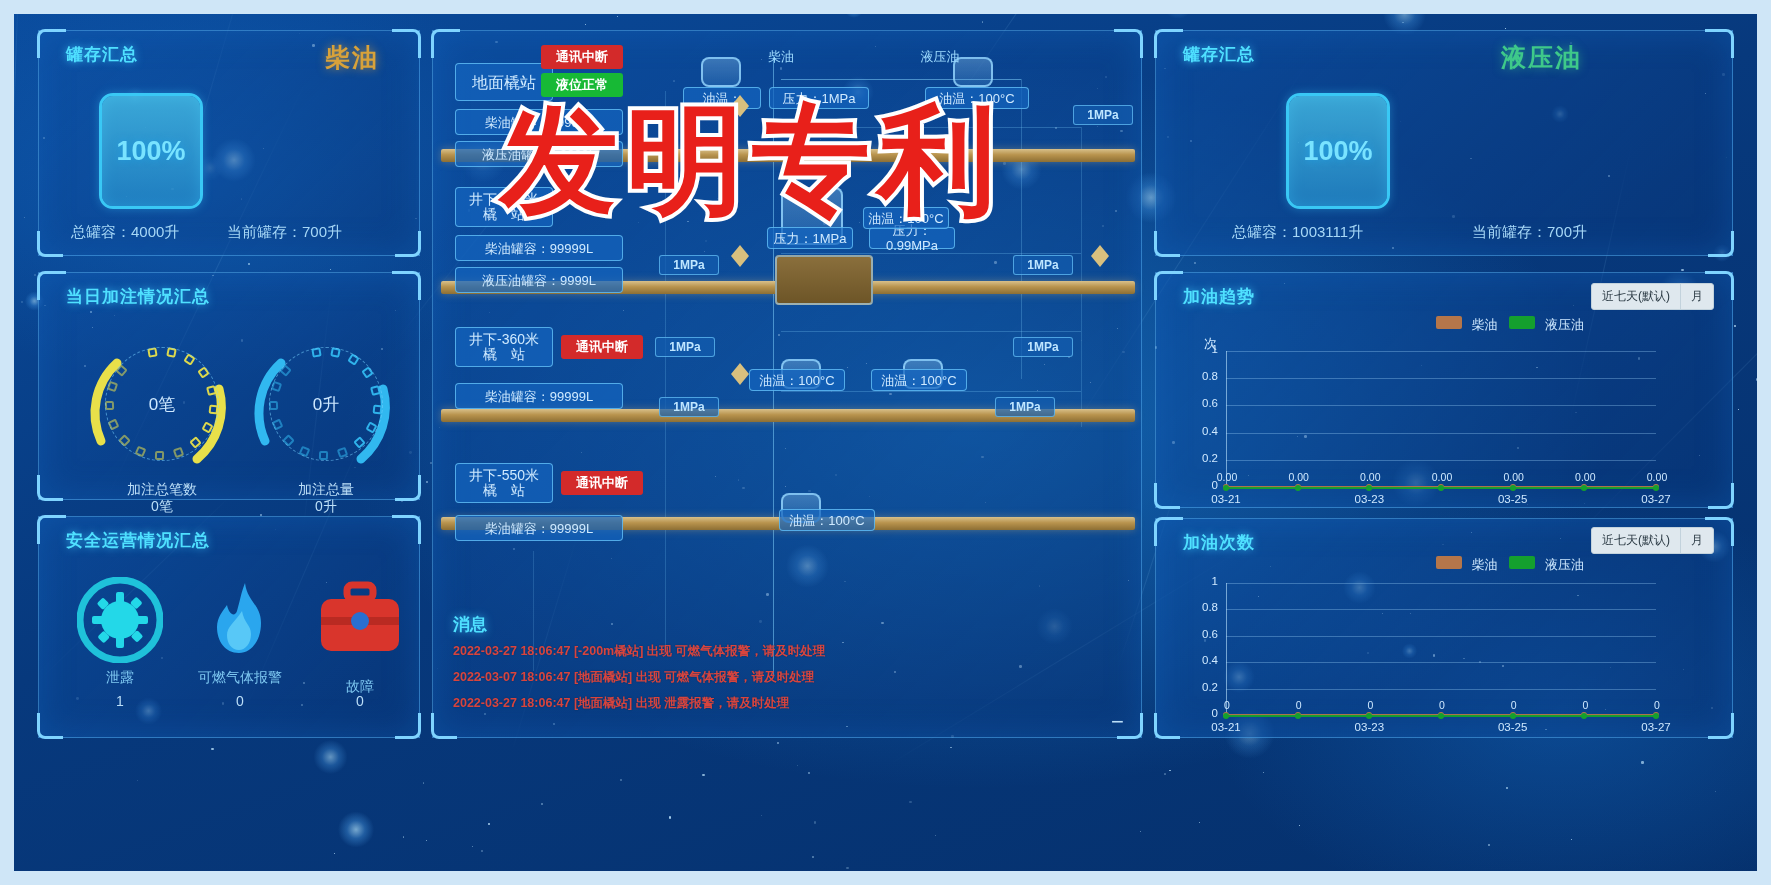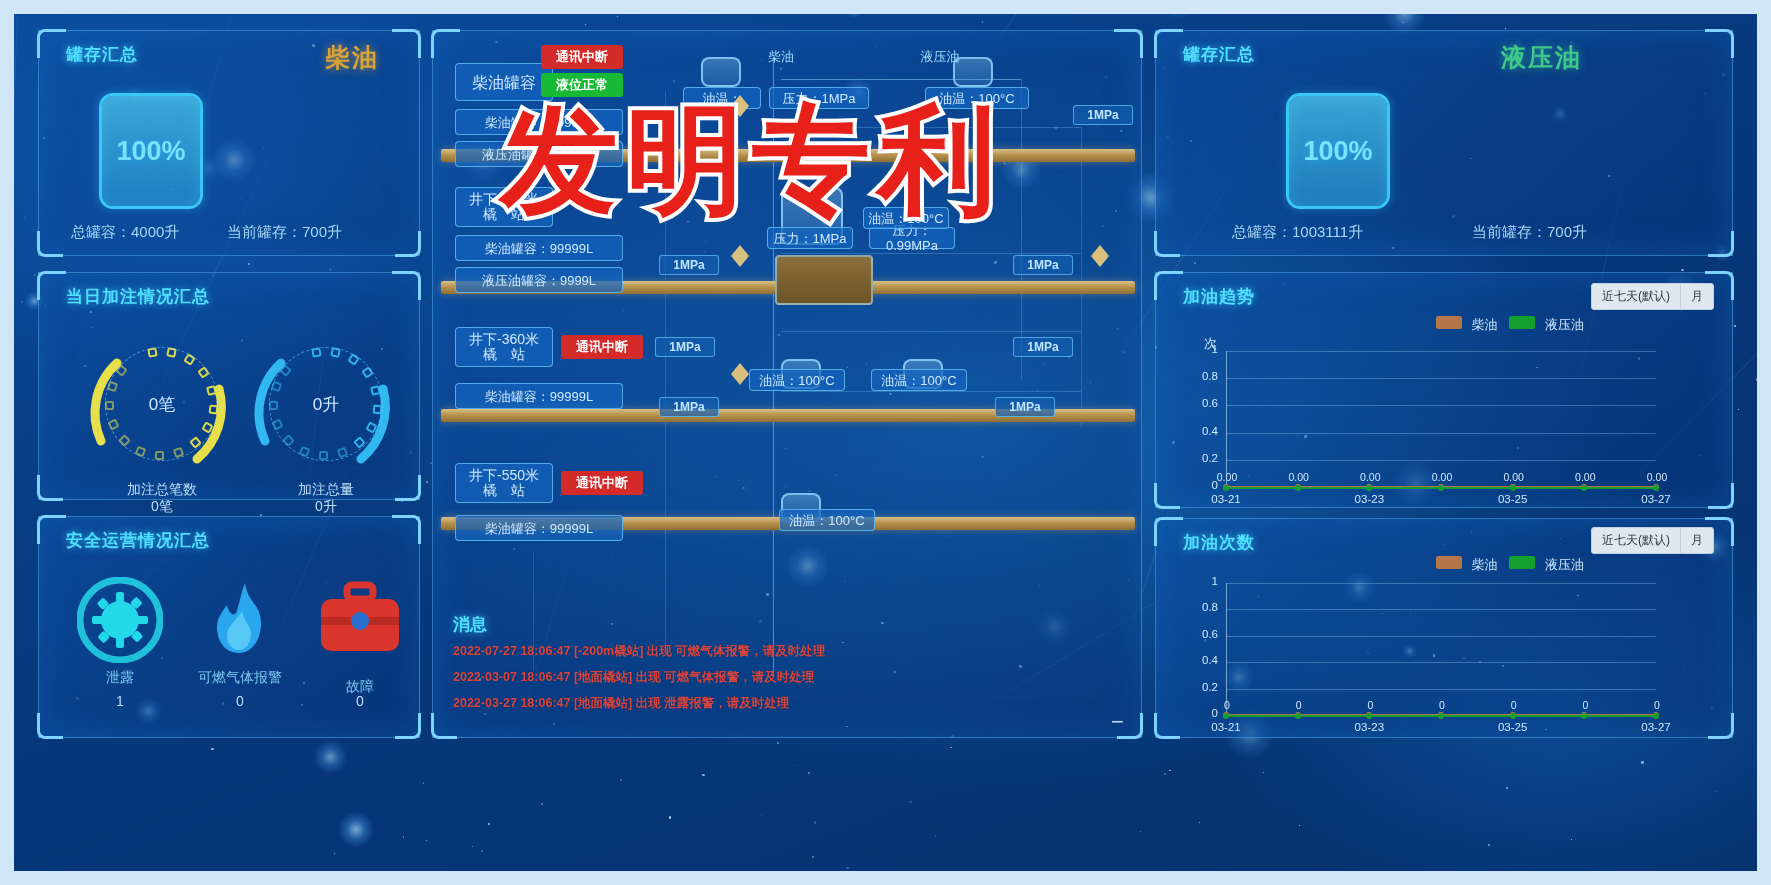--- a/index.html
+++ b/index.html
@@ -571,21 +571,21 @@
     <div class="wire" style="left:348px;top:360px;width:300px;height:1px;opacity:.5;"></div>
     <div class="wire" style="left:588px;top:48px;width:1px;height:300px;opacity:.5;"></div>
     <div class="wire" style="left:648px;top:96px;width:1px;height:300px;opacity:.4;"></div>
     <div class="wire" style="left:100px;top:520px;width:1px;height:120px;opacity:.35;"></div>
 
     <div class="pipe" style="left:8px;top:118px;width:694px;height:13px;"></div>
     <div class="pipe" style="left:8px;top:250px;width:694px;height:13px;"></div>
     <div class="pipe" style="left:8px;top:378px;width:694px;height:13px;"></div>
     <div class="pipe" style="left:8px;top:486px;width:694px;height:13px;"></div>
 
-    <div class="chip" style="left:22px;top:32px;width:98px;height:38px;font-size:16px;">柴油罐容</div>
+    <div class="chip" style="left:22px;top:32px;width:98px;height:38px;font-size:16px;">地面橇站</div>
     <div class="tag-red" style="left:108px;top:14px;width:82px;height:24px;">通讯中断</div>
     <div class="tag-green" style="left:108px;top:42px;width:82px;height:24px;">液位正常</div>
     <div class="chip" style="left:22px;top:78px;width:168px;height:26px;">柴油罐容：99999L</div>
     <div class="chip" style="left:22px;top:110px;width:168px;height:26px;">液压油罐容：9999L</div>
 
     <div class="chip" style="left:22px;top:156px;width:98px;height:40px;font-size:14px;">井下-200米
 橇　站</div>
     <div class="tag-red" style="left:128px;top:164px;width:82px;height:24px;opacity:0;">通讯中断</div>
     <div class="chip" style="left:22px;top:204px;width:168px;height:26px;">柴油罐容：99999L</div>
     <div class="chip" style="left:22px;top:236px;width:168px;height:26px;">液压油罐容：9999L</div>
@@ -642,21 +642,21 @@
     </div>
     <div class="valve" style="left:658px;top:214px;">
       <i style="border-bottom:11px solid #d9c07e;"></i>
         <b style="top:11px;border-top:11px solid #d9c07e;"></b>
     </div>
 
     <div style="position:absolute;left:342px;top:224px;width:98px;height:50px;border-radius:4px;
                 background:linear-gradient(180deg,#8a6f3c,#6d5527);border:2px solid rgba(170,220,255,.6);"></div>
 
     <div class="msgtitle" style="left:20px;top:582px;">消息</div>
-    <div class="msgline" style="left:20px;top:612px;">2022-07-27 18:06:47 [-200m橇站] 出现 可燃气体报警，请及时处理</div>
+    <div class="msgline" style="left:20px;top:612px;">2022-03-27 18:06:47 [-200m橇站] 出现 可燃气体报警，请及时处理</div>
     <div class="msgline" style="left:20px;top:638px;">2022-03-07 18:06:47 [地面橇站] 出现 可燃气体报警，请及时处理</div>
     <div class="msgline" style="left:20px;top:664px;">2022-03-27 18:06:47 [地面橇站] 出现 泄露报警，请及时处理</div>
 
     <div class="minus" style="left:678px;top:678px;">−</div>
   </div>
 
   <div class="panel" style="left:1155px;top:30px;width:578px;height:226px;">
     <div class="cbl"></div>
       <div class="cbr"></div>
     <div class="ptitle">罐存汇总</div>

